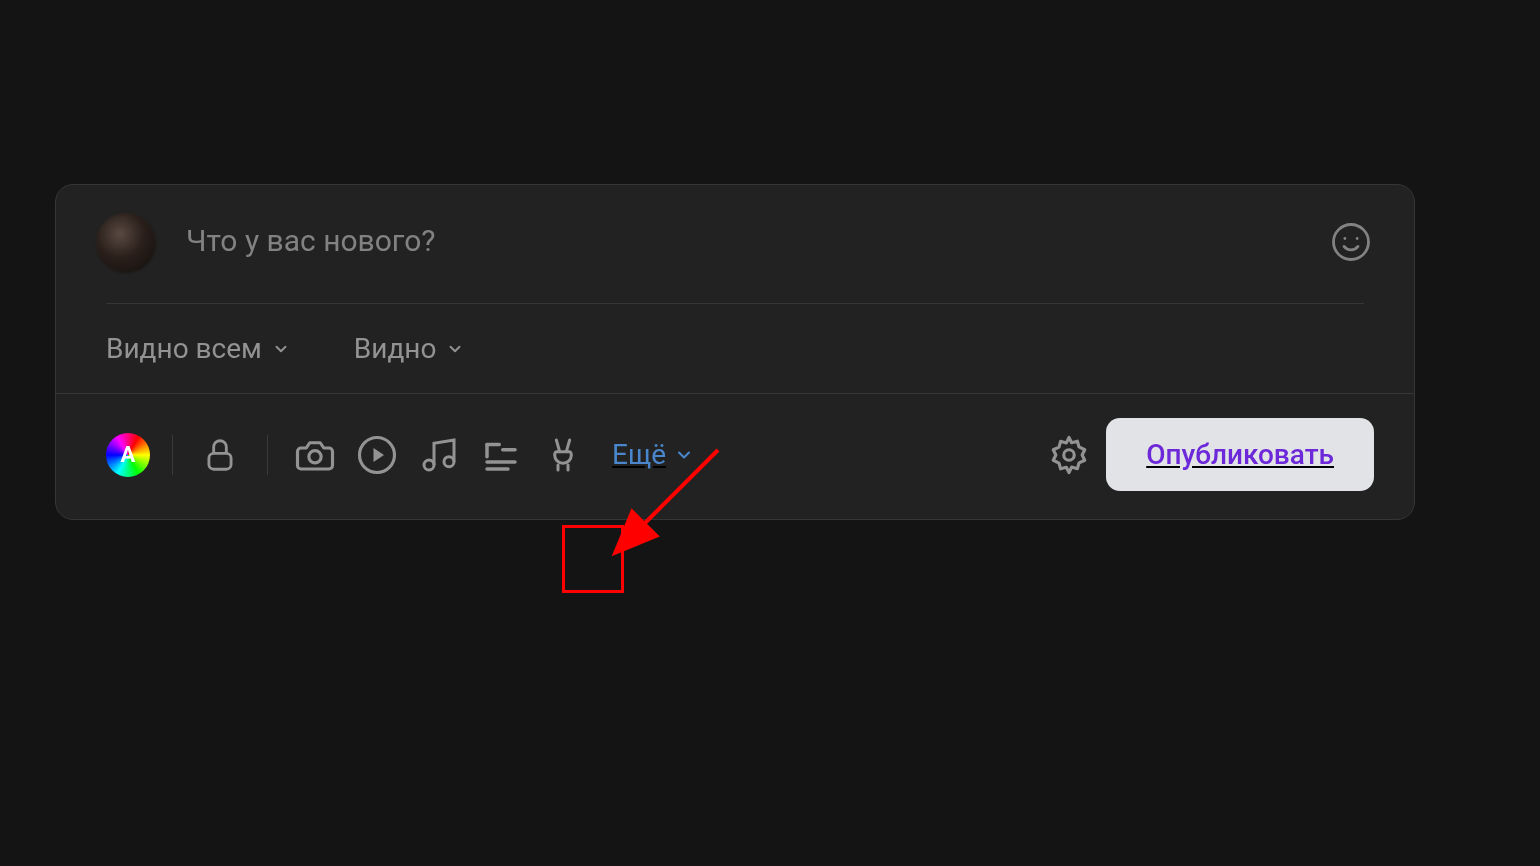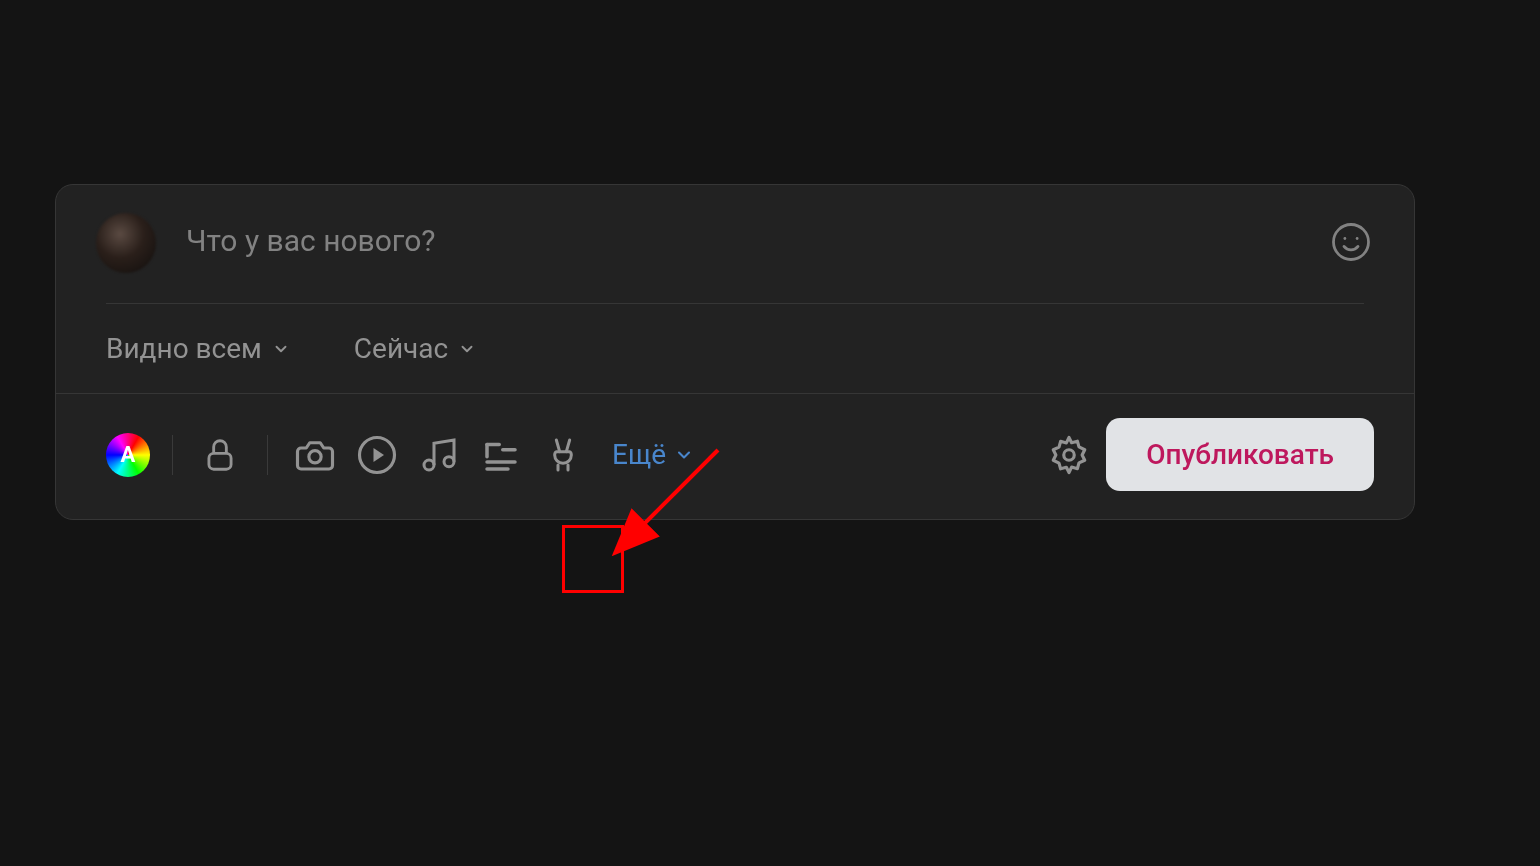--- a/index.html
+++ b/index.html
@@ -77,20 +77,21 @@
     .chevron-down {
       width: 18px;
       height: 18px;
     }
     .actions-row {
       display: flex;
       align-items: center;
       padding: 24px 40px 28px 50px;
       border-top: 1px solid #363636;
       gap: 12px;
+      text-decoration: underline;
     }
     .spacer { flex: 1; }
     .sep {
       width: 1px;
       height: 40px;
       background: #3a3a3a;
       margin: 0 10px;
     }
     .icon-btn {
       width: 50px;
@@ -129,21 +130,21 @@
       display: flex;
       align-items: center;
       gap: 8px;
       color: #4986cc;
       font-size: 28px;
       cursor: pointer;
       margin-left: 12px;
     }
     .publish-btn {
       background: #e1e3e6;
-      color: #be185d;
+      color: #6d28d9;
       border: none;
       border-radius: 14px;
       padding: 20px 40px;
       font-size: 28px;
       font-weight: 500;
       cursor: pointer;
       font-family: inherit;
     }
     .arrow-annotation {
       position: absolute;
@@ -172,21 +173,21 @@
   <div class="divider"></div>
 
   <div class="options-row">
     <div class="option">
       <span>Видно всем</span>
       <svg class="chevron-down" viewBox="0 0 24 24" fill="none" stroke="#939393" stroke-width="2.5">
           <path d="M6 9l6 6 6-6" stroke-linecap="round" stroke-linejoin="round"></path>
         </svg>
     </div>
     <div class="option">
-      <span>Сейчас</span>
+      <span>Видно</span>
       <svg class="chevron-down" viewBox="0 0 24 24" fill="none" stroke="#939393" stroke-width="2.5">
           <path d="M6 9l6 6 6-6" stroke-linecap="round" stroke-linejoin="round"></path>
         </svg>
     </div>
   </div>
 
   <div class="actions-row">
     <div class="color-wheel"></div>
     <div class="sep"></div>
 

